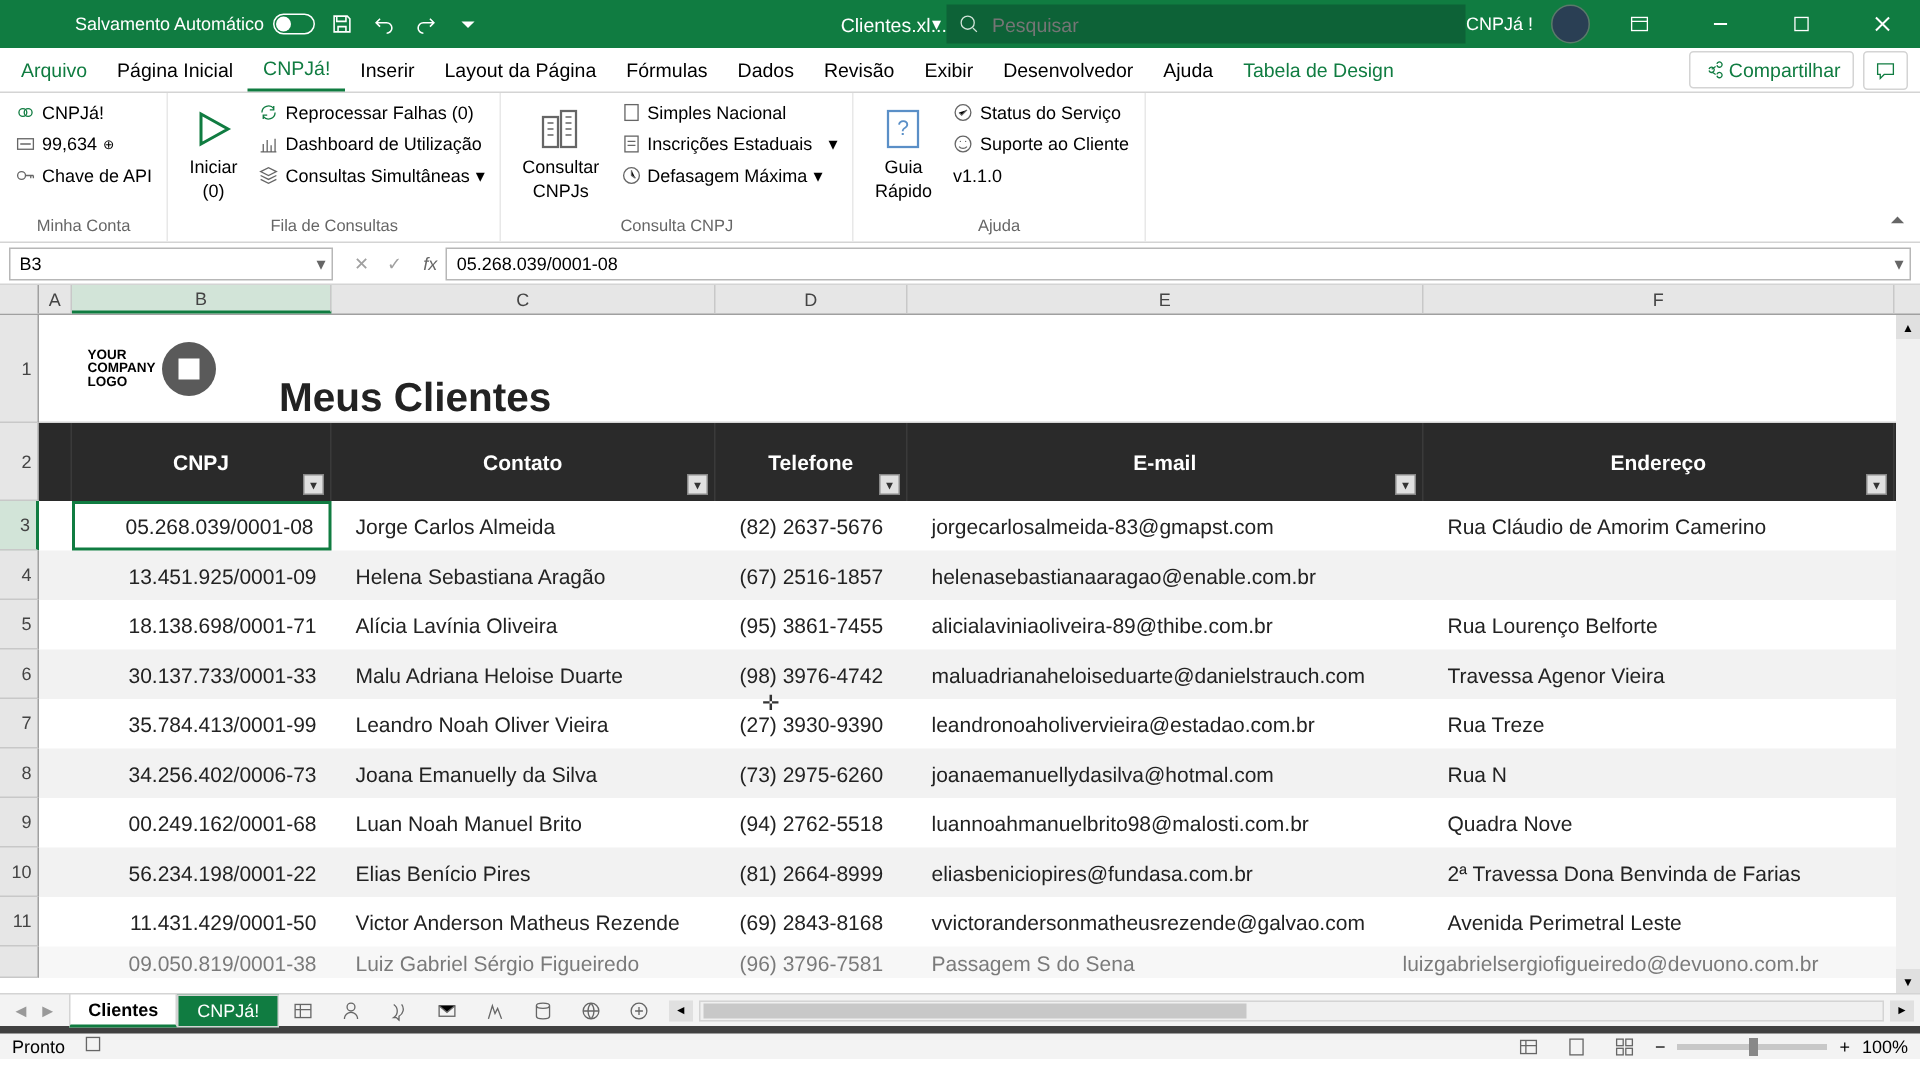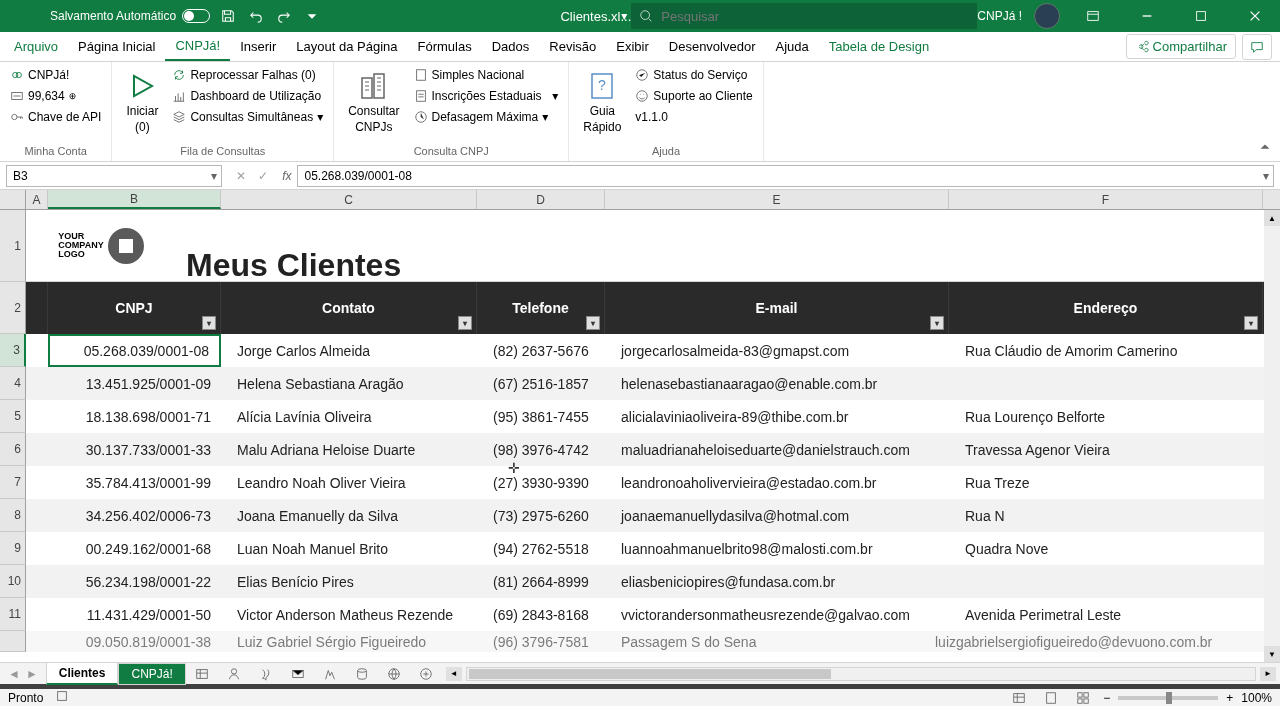--- a/index.html
+++ b/index.html
@@ -62,21 +62,21 @@
 .row-headers { width: 26px; background: #e6e6e6; }
 .row-head { border-bottom: 1px solid #c8c8c8; border-right: 1px solid #a0a0a0; display: flex; align-items: center; justify-content: flex-end; padding-right: 4px; font-size: 12px; color: #444; }
 .row-head.sel { background: #d2e4d8; border-right: 2px solid #107c41; }
 
 .cells { flex: 1; position: relative; }
 .title-row { height: 72px; display: flex; align-items: center; padding-left: 20px; gap: 30px; border-bottom: 1px solid #d4d4d4; }
 .logo { width: 110px; height: 52px; display: flex; align-items: center; justify-content: center; }
 .logo-text { font-size: 9px; font-weight: bold; line-height: 1; }
 .logo-circle { width: 36px; height: 36px; border-radius: 50%; background: #5a5a5a; display: flex; align-items: center; justify-content: center; margin-left: 4px; }
 .logo-inner { width: 14px; height: 14px; background: #fff; }
-.page-title { font-size: 32px; font-weight: bold; color: #222; margin-top: 40px; }
+.page-title { font-size: 27px; font-weight: bold; color: #222; margin-top: 40px; }
 
 .table-header { height: 52px; background: #2a2a2a; color: #fff; display: flex; font-size: 14px; font-weight: 600; }
 .th-cell { display: flex; align-items: center; justify-content: center; position: relative; border-right: 1px solid #3a3a3a; }
 .filter-dd { position: absolute; right: 4px; bottom: 4px; width: 14px; height: 14px; background: #e0e0e0; border: 1px solid #888; display: flex; align-items: center; justify-content: center; font-size: 8px; color: #333; }
 
 .data-row { height: 33px; display: flex; align-items: center; font-size: 14px; color: #222; }
 .data-row:nth-child(even) { background: #f2f2f2; }
 .td-cell { padding-left: 16px; display: flex; align-items: center; height: 100%; }
 .cnpj-cell { justify-content: flex-end; padding-right: 10px; }
 .selected-cell { border: 2px solid #107c41; background: #fff; margin: -1px 0; }
@@ -469,20 +469,21 @@
             <div class="td-cell" style="width:128px">(94) 2762-5518</div>
             <div class="td-cell" style="width:344px">luannoahmanuelbrito98@malosti.com.br</div>
             <div class="td-cell" style="width:314px">Quadra Nove</div>
           </div>
           <div class="data-row" style="">
             <div class="td-cell" style="width:22px"></div>
             <div class="td-cell cnpj-cell " style="width:173px">56.234.198/0001-22</div>
             <div class="td-cell" style="width:256px">Elias Benício Pires</div>
             <div class="td-cell" style="width:128px">(81) 2664-8999</div>
             <div class="td-cell" style="width:344px">eliasbeniciopires@fundasa.com.br</div>
+            <div class="td-cell" style="width:314px">2ª Travessa Dona Benvinda de Farias</div>
           </div>
           <div class="data-row" style="">
             <div class="td-cell" style="width:22px"></div>
             <div class="td-cell cnpj-cell " style="width:173px">11.431.429/0001-50</div>
             <div class="td-cell" style="width:256px">Victor Anderson Matheus Rezende</div>
             <div class="td-cell" style="width:128px">(69) 2843-8168</div>
             <div class="td-cell" style="width:344px">vvictorandersonmatheusrezende@galvao.com</div>
             <div class="td-cell" style="width:314px">Avenida Perimetral Leste</div>
           </div>
           <div class="data-row" style="height:21px;overflow:hidden;opacity:0.6;">

